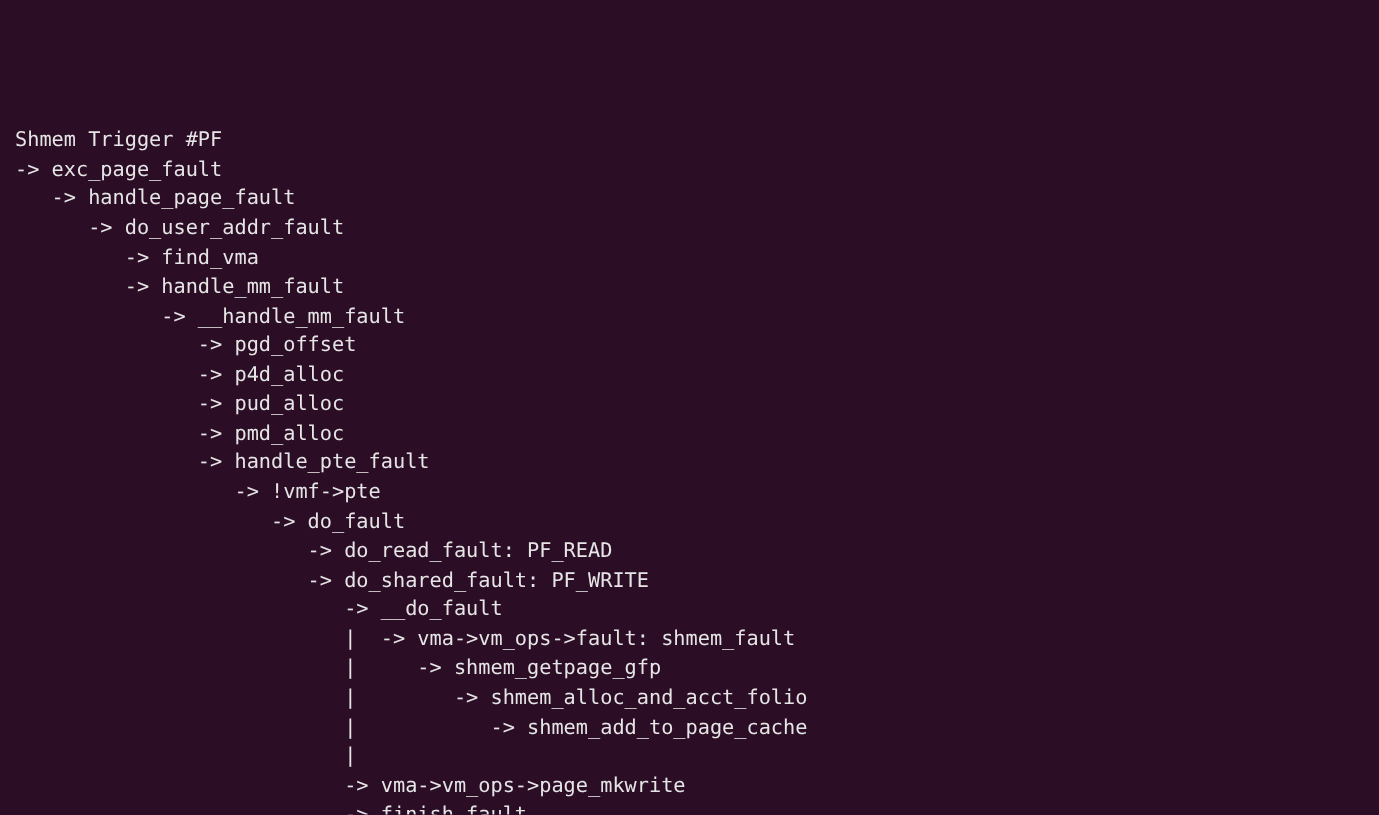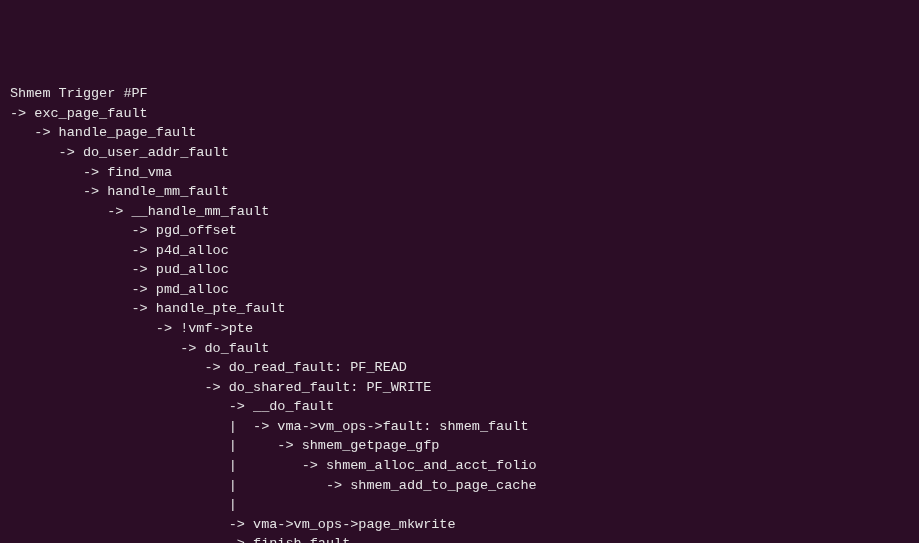--- a/index.html
+++ b/index.html
@@ -8,21 +8,21 @@
       color: #e5e5e5;
       font-family: 'DejaVu Sans Mono', 'Ubuntu Mono', Consolas, monospace;
       font-size: 13.5px;
       line-height: 1.45;
       padding: 6px 10px;
       width: 919px;
       height: 543px;
       overflow: hidden;
       white-space: pre;
     }
-    .line { display: block; font-family: Liberation Mono, monospace; }
+    .line { display: block; }
   </style>
 </head>
 <body>
 
 
 
 <div id="trace"><span class="line">Shmem Trigger #PF</span><span class="line">-&gt; exc_page_fault</span><span class="line">   -&gt; handle_page_fault</span><span class="line">      -&gt; do_user_addr_fault</span><span class="line">         -&gt; find_vma</span><span class="line">         -&gt; handle_mm_fault</span><span class="line">            -&gt; __handle_mm_fault</span><span class="line">               -&gt; pgd_offset</span><span class="line">               -&gt; p4d_alloc</span><span class="line">               -&gt; pud_alloc</span><span class="line">               -&gt; pmd_alloc</span><span class="line">               -&gt; handle_pte_fault</span><span class="line">                  -&gt; !vmf-&gt;pte</span><span class="line">                     -&gt; do_fault</span><span class="line">                        -&gt; do_read_fault: PF_READ</span><span class="line">                        -&gt; do_shared_fault: PF_WRITE</span><span class="line">                           -&gt; __do_fault</span><span class="line">                           |  -&gt; vma-&gt;vm_ops-&gt;fault: shmem_fault</span><span class="line">                           |     -&gt; shmem_getpage_gfp</span><span class="line">                           |        -&gt; shmem_alloc_and_acct_folio</span><span class="line">                           |           -&gt; shmem_add_to_page_cache</span><span class="line">                           |</span><span class="line">                           -&gt; vma-&gt;vm_ops-&gt;page_mkwrite</span><span class="line">                           -&gt; finish_fault</span></div>
 
 
 

